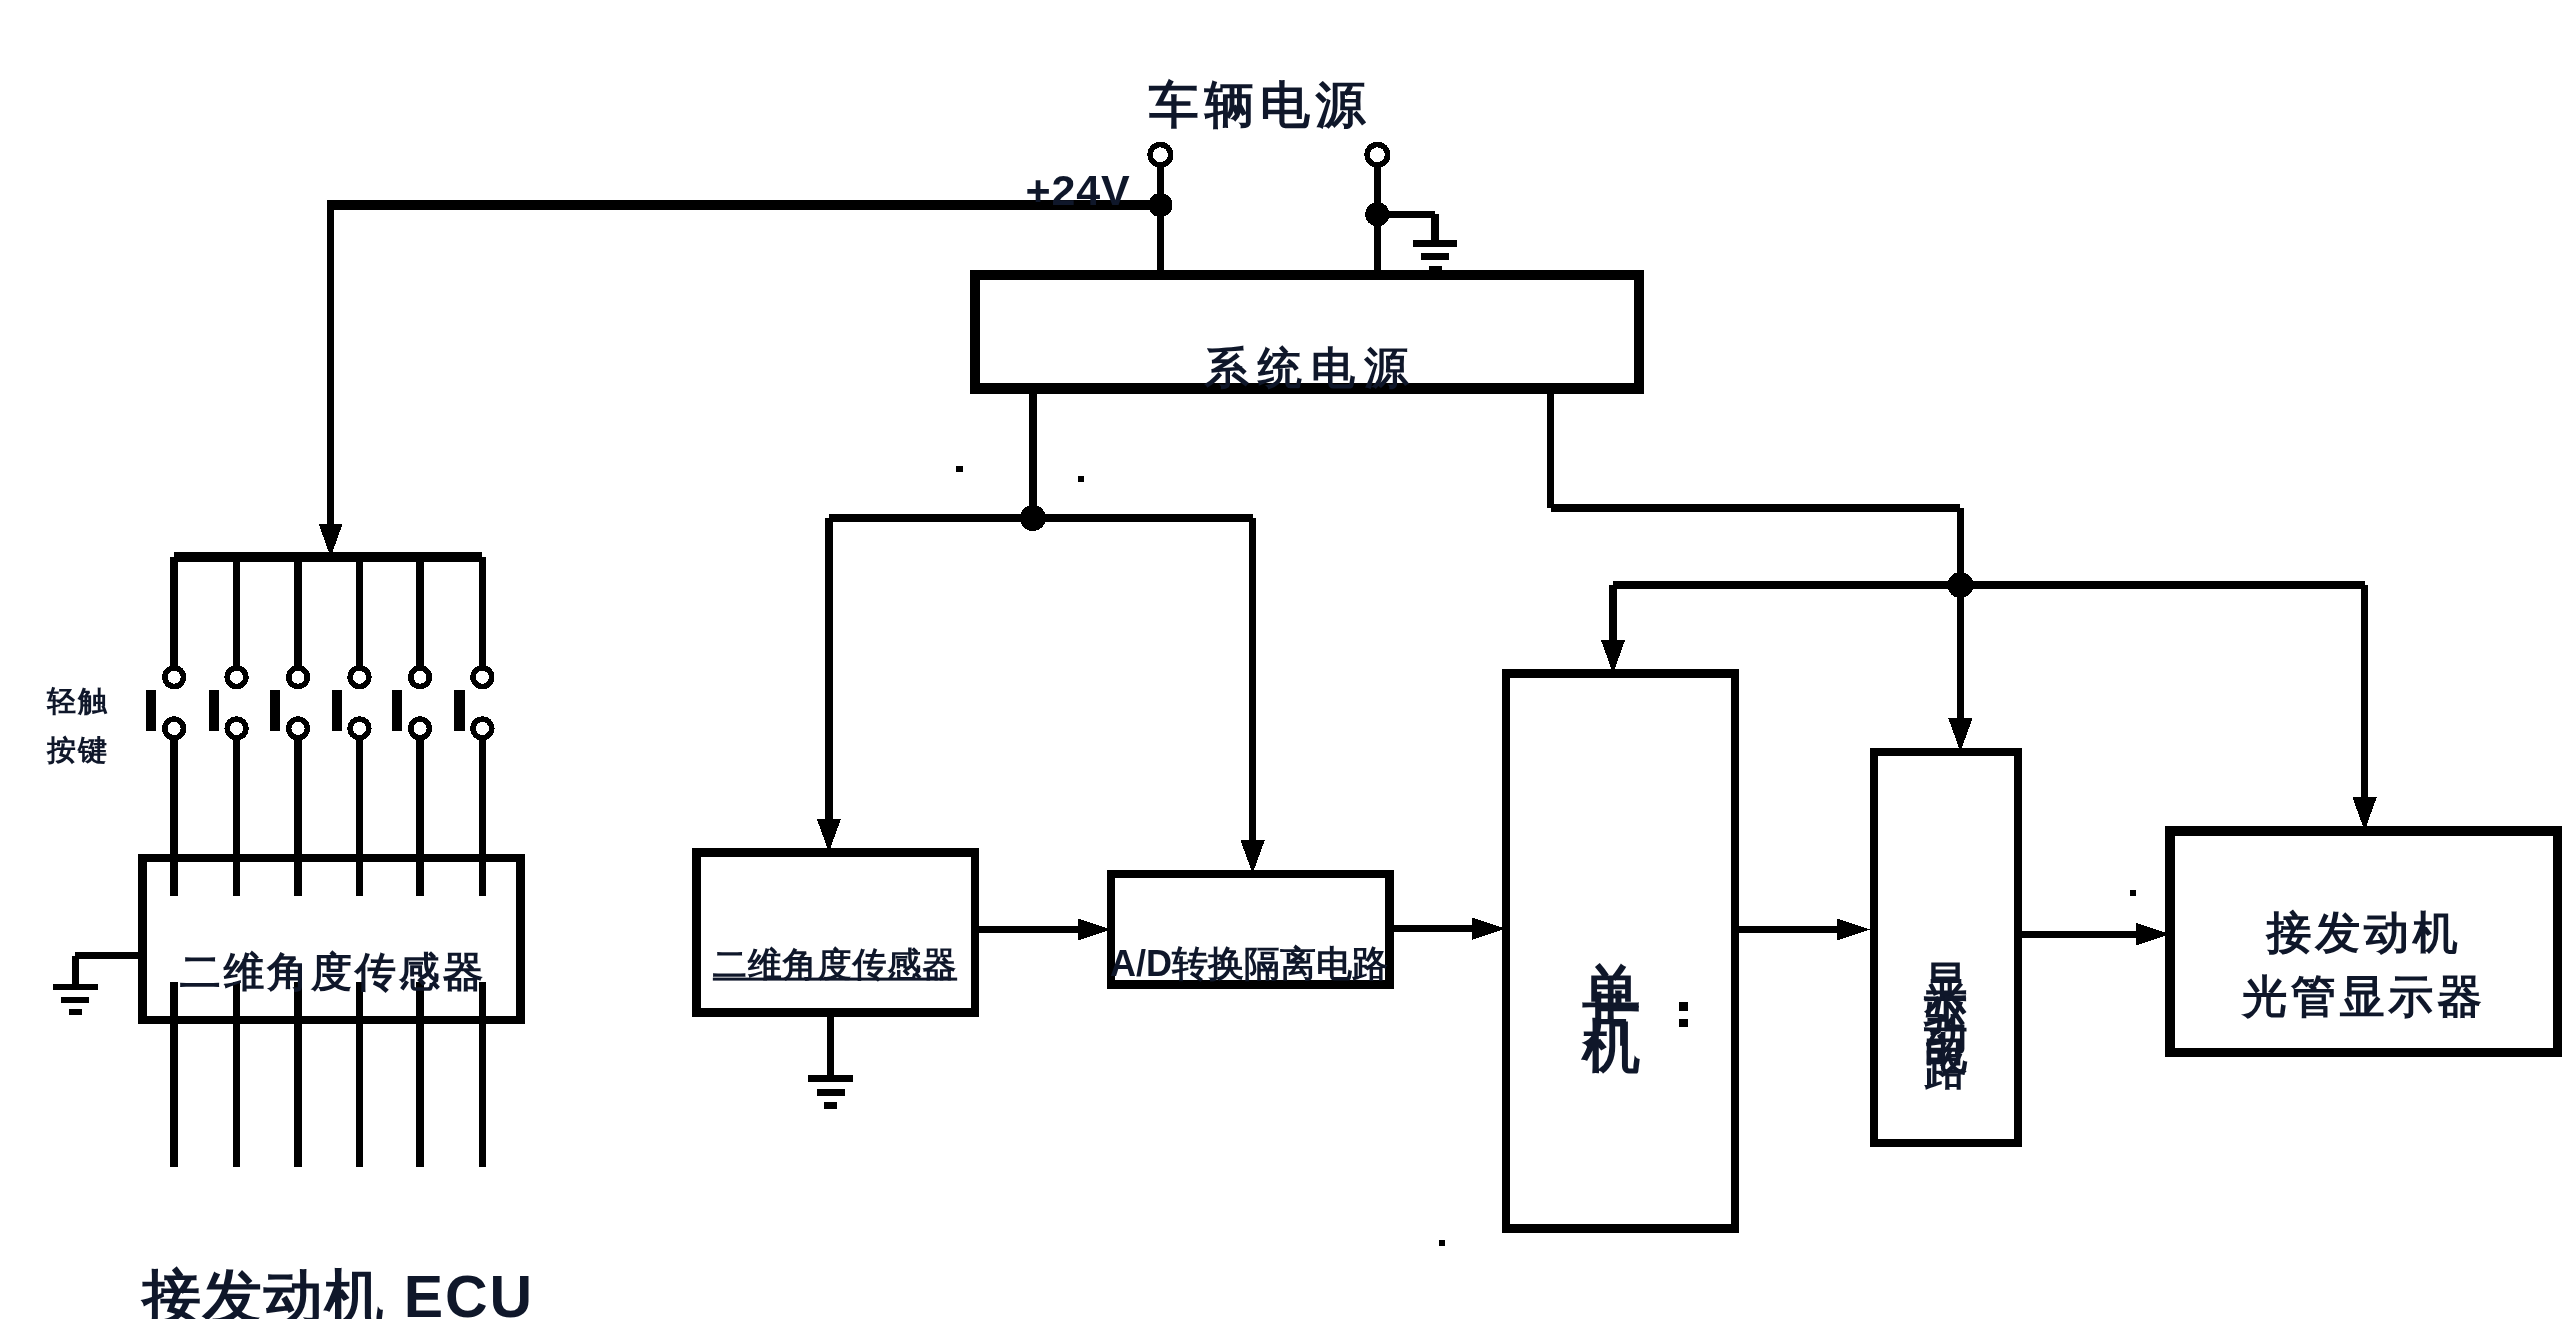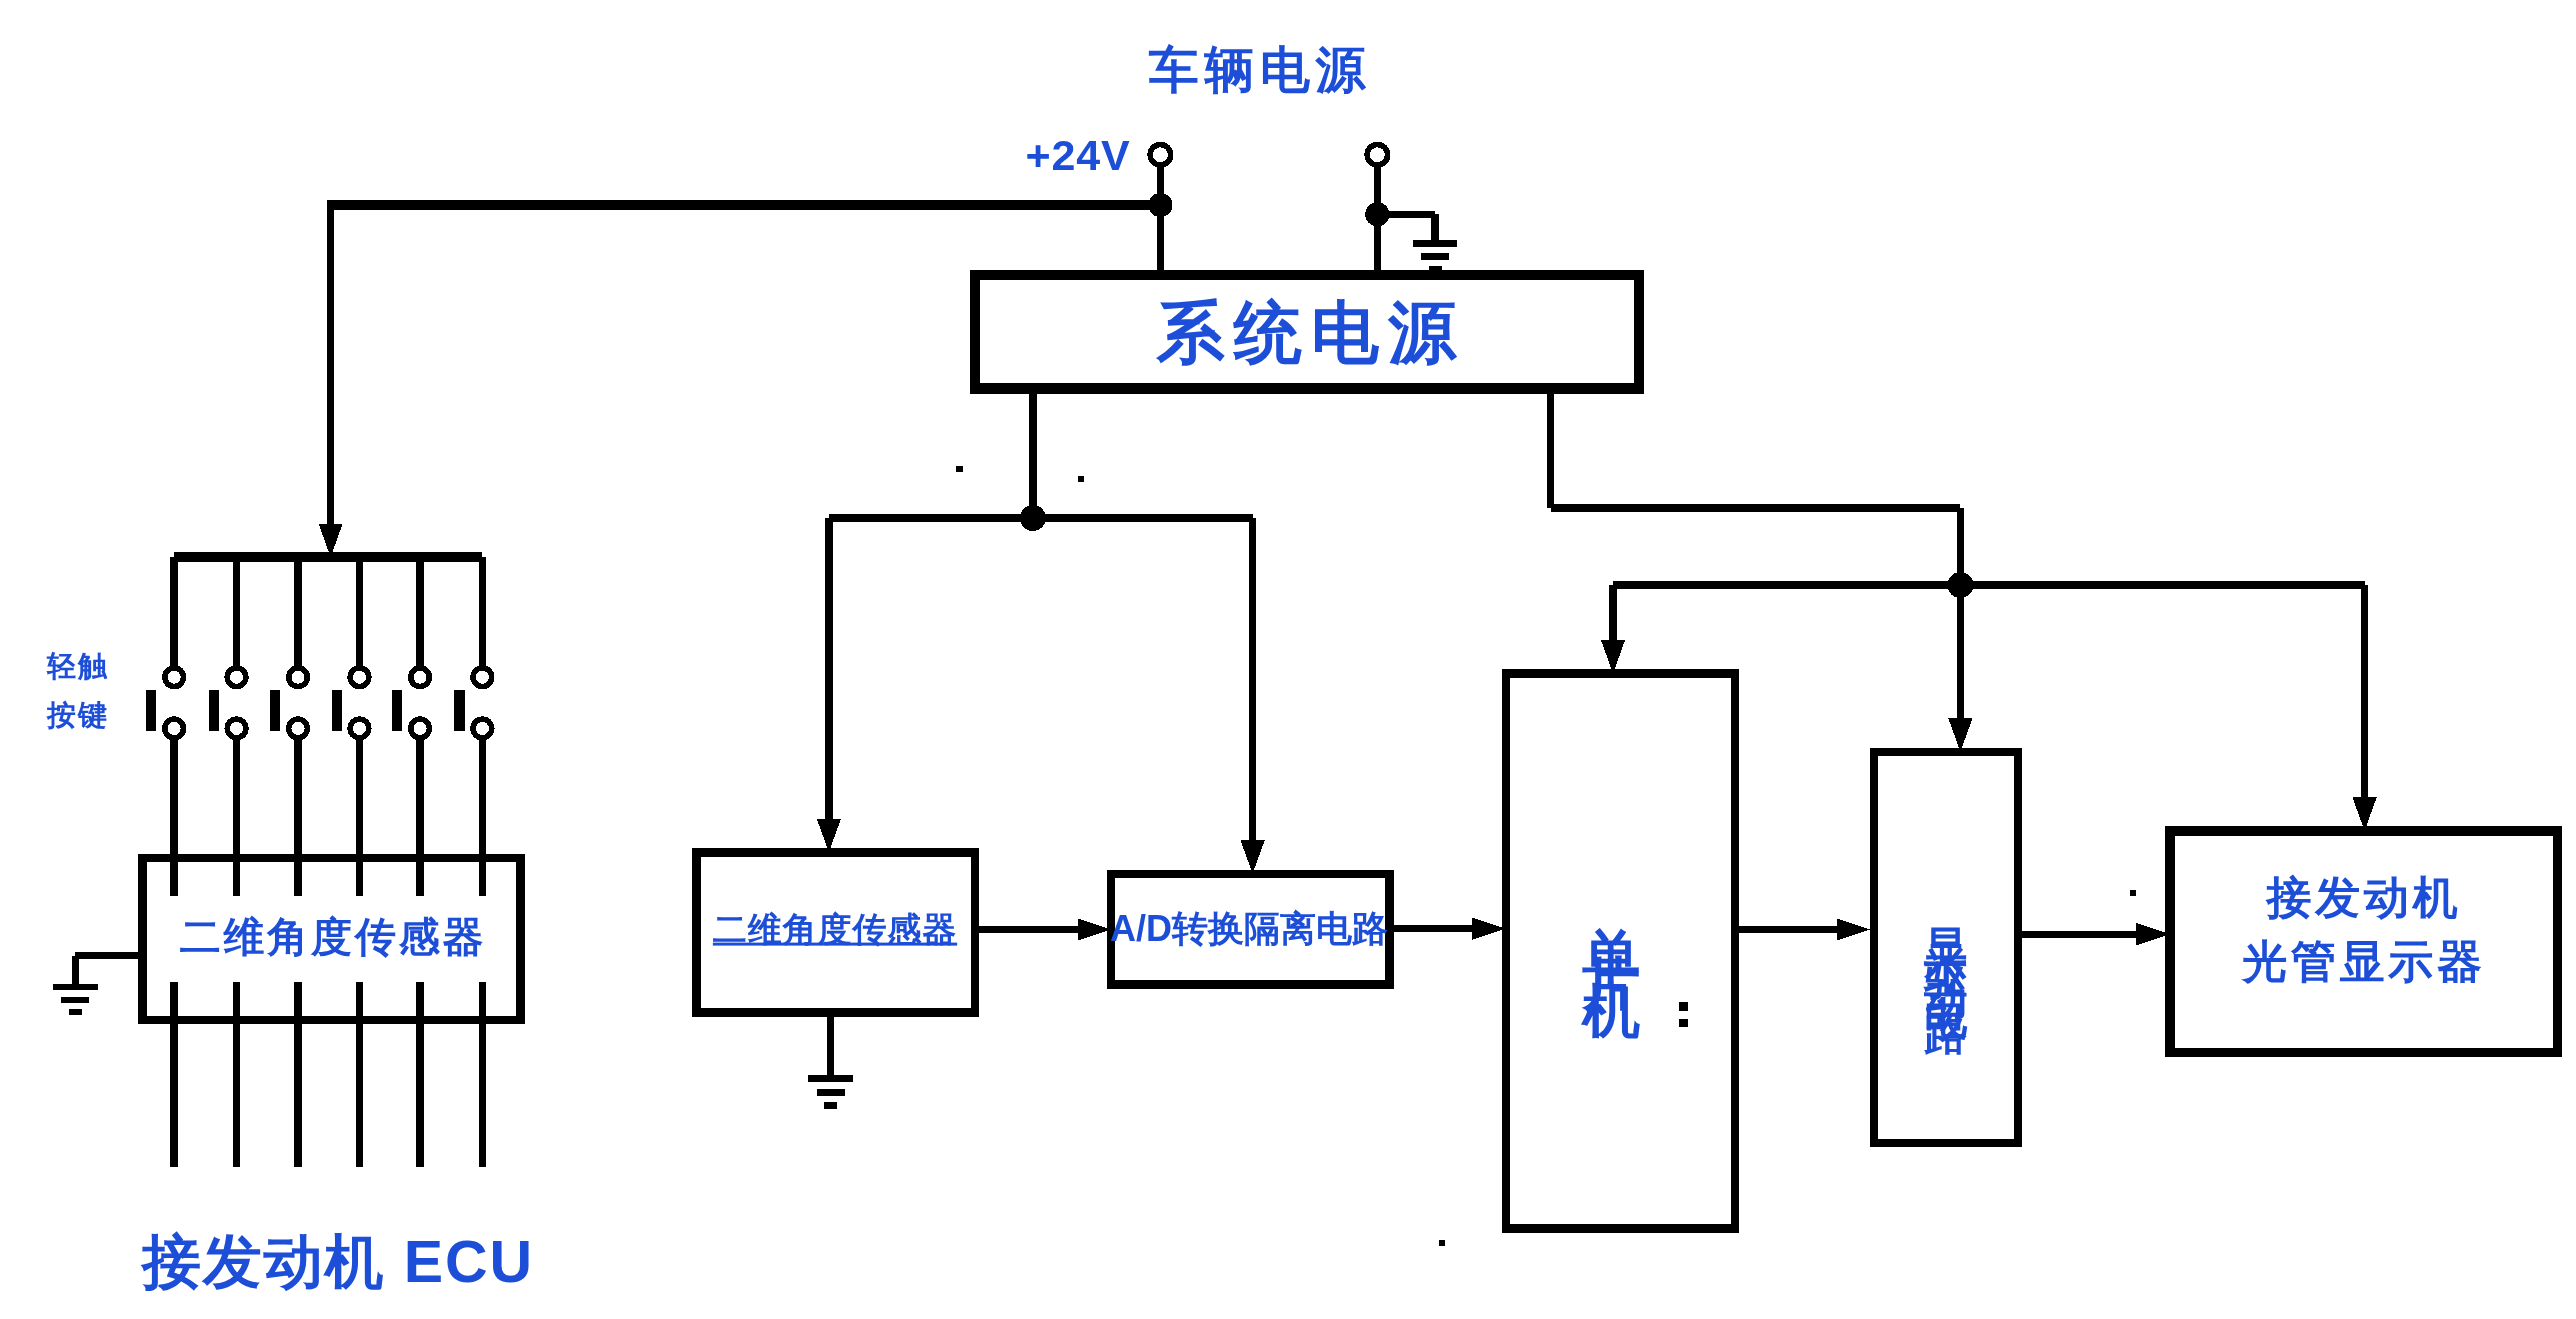--- a/index.html
+++ b/index.html
@@ -1,25 +1,25 @@
 <!DOCTYPE html>
 <html style="font-size:15px"><head>
 <meta charset="utf-8">
 <style>
   html,body{margin:0;padding:0;background:#ffffff;}
   body{width:2576px;height:1320px;position:relative;overflow:hidden;
        font-family:"Liberation Sans", sans-serif;}
   .stage{position:absolute;left:0;top:0;width:2576px;height:1320px;}
   svg{position:absolute;left:0;top:0;}
-  .t{position:absolute;transform:translate(-50%,-50%);color:#1d4ed8;
-     font-weight:bold;white-space:pre;text-align:center;line-height:1.2;}
+  .t{position:absolute;transform:translate(-50%,-50%);color:#0f172a;
+     font-weight:bold;white-space:pre;text-align:center;line-height:1.2;margin-top:35px;}
   .t.vert{writing-mode:vertical-rl;text-orientation:upright;white-space:normal;}
   .title{font-size:50px;letter-spacing:5.6px;}
   .v24{font-size:43px;letter-spacing:0.9px;}
-  .syspow{font-size:68px;letter-spacing:9.3px;}
+  .syspow{font-size:44px;letter-spacing:9.3px;}
   .touch{font-size:29px;line-height:1.68;letter-spacing:1.9px;font-family:Liberation Mono, monospace;}
   .indic{font-size:41px;letter-spacing:2.8px;}
   .ecu{font-size:59px;letter-spacing:1.9px;}
   .sensor{font-size:34px;letter-spacing:0.9px;text-decoration:underline;}
   .ad{font-size:36px;}
   .mcu{font-size:58px;letter-spacing:28px;}
   .drv{font-size:43px;letter-spacing:17px;}
   .disp{font-size:45px;letter-spacing:3.7px;line-height:1.42;}
 </style>
 </head>

